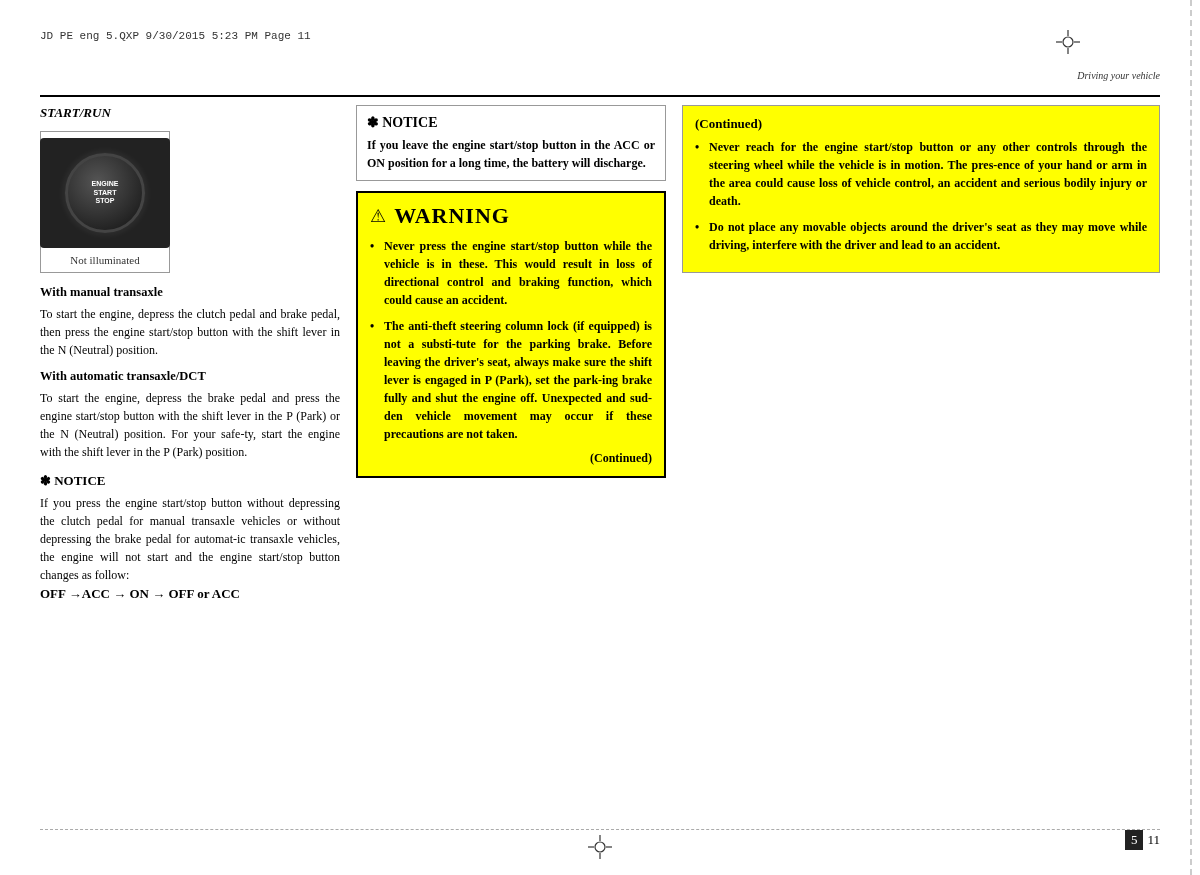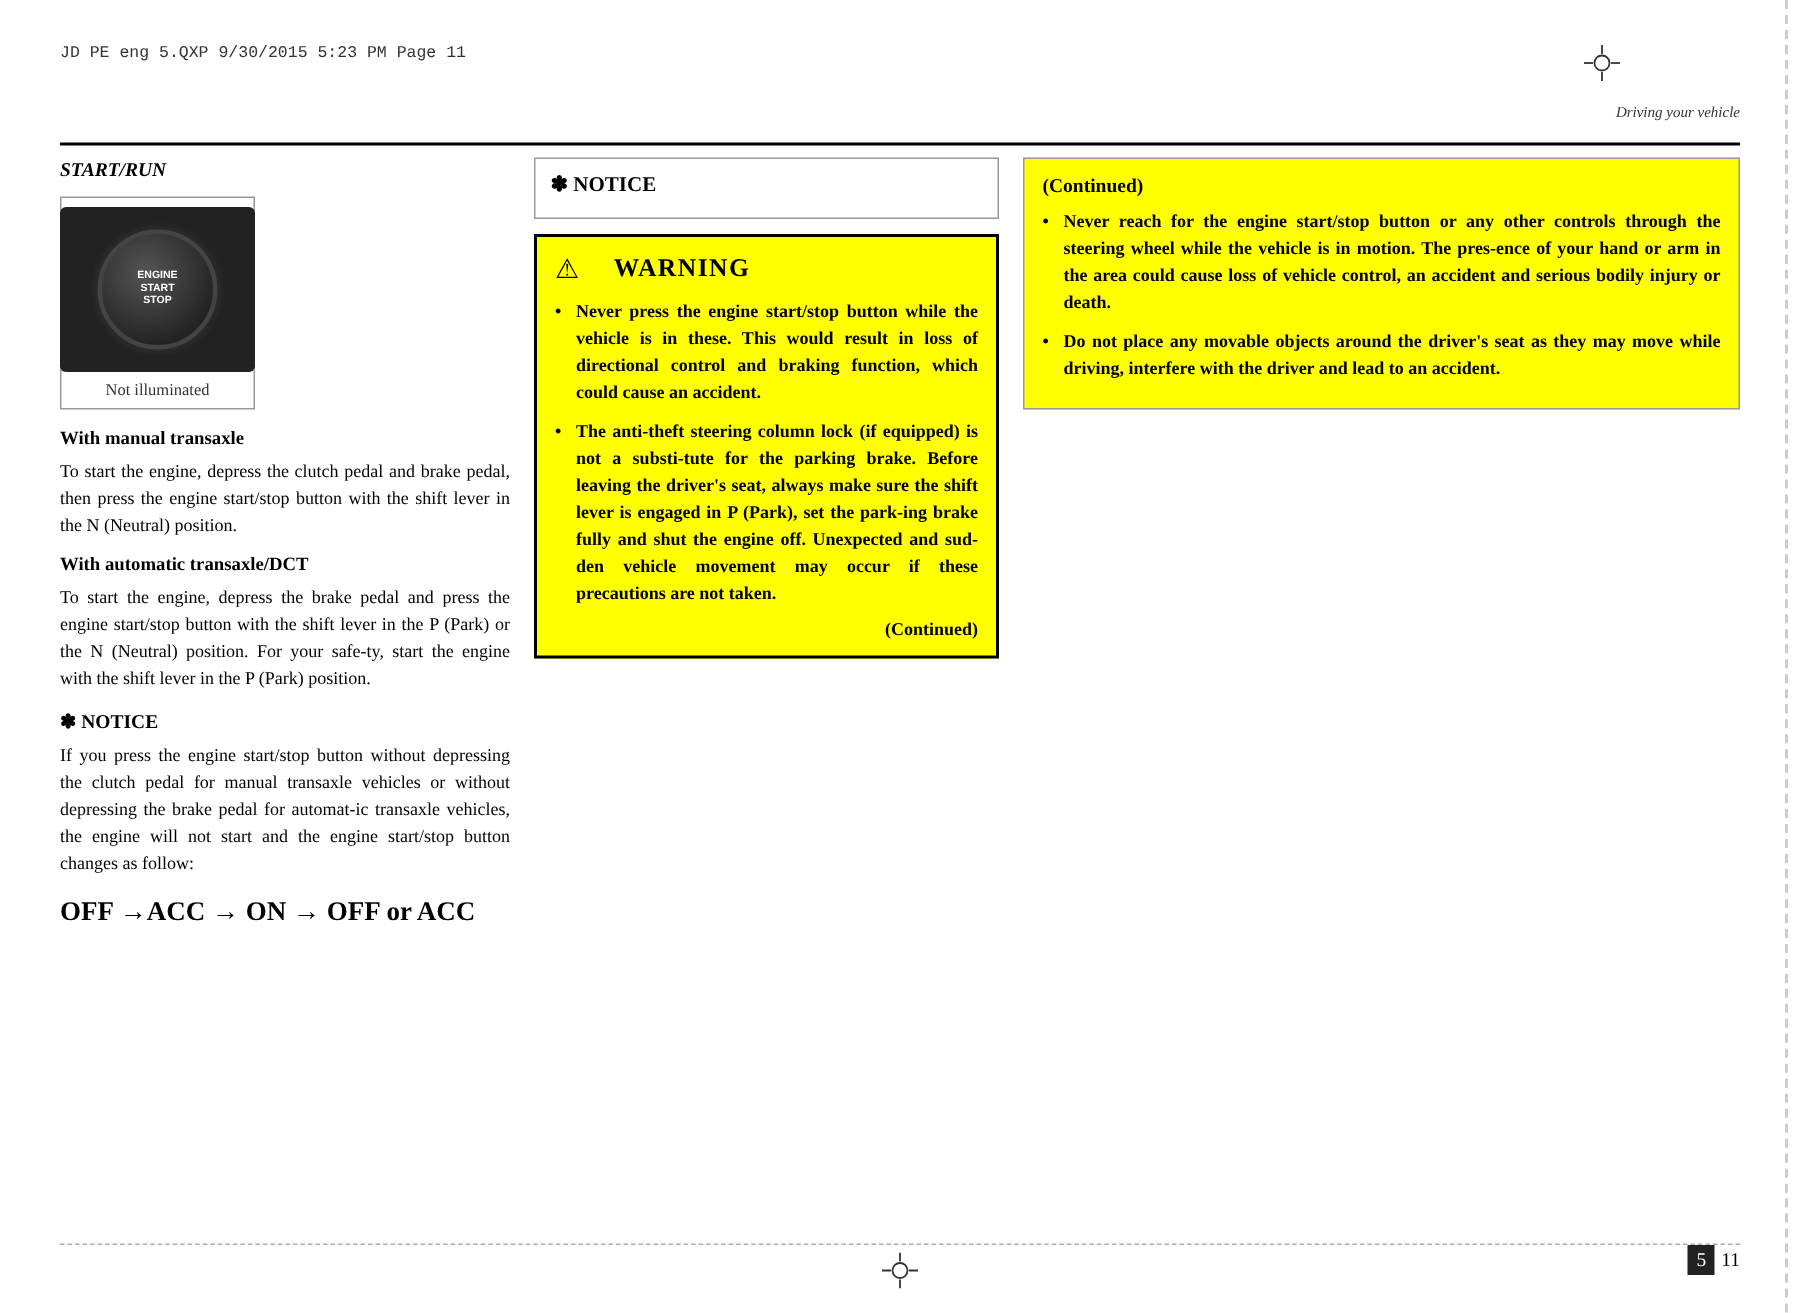--- a/index.html
+++ b/index.html
@@ -160,23 +160,23 @@
     }
     .notice-symbol {
       font-size: 13px;
     }
     .notice-text {
       font-size: 12px;
       line-height: 1.5;
       text-align: justify;
     }
     .notice-flow {
-      font-size: 18px;
-      font-weight: bold;
-      margin-top: 13px;
+      font-size: 13px;
+      font-weight: bold;
+      margin-top: 2px;
     }
 
     
     .mid-col {
       width: 310px;
       flex-shrink: 0;
     }
 
     .notice-box-top {
       border: 1px solid #999;
@@ -203,24 +203,23 @@
     .warning-title-row {
       display: flex;
       align-items: center;
       gap: 8px;
       margin-bottom: 8px;
     }
     .warning-triangle {
       font-size: 18px;
     }
     .warning-title {
-      font-size: 17px;
+      font-size: 22px;
       font-weight: bold;
       letter-spacing: 1px;
-      margin-left: 15px;
     }
     .warning-list {
       list-style: none;
       padding: 0;
     }
     .warning-list li {
       font-size: 12px;
       font-weight: bold;
       text-align: justify;
       line-height: 1.5;
@@ -366,20 +365,21 @@
     </div>
   </div>
 
   <div class="mid-col">
 
     <div class="notice-box-top">
       <div class="notice-box-title">
         <span>✽</span>
         <span>NOTICE</span>
       </div>
+      <p class="notice-box-body">If you leave the engine start/stop button in the ACC or ON position for a long time, the battery will discharge.</p>
     </div>
 
     <div class="warning-box">
       <div class="warning-title-row">
         <span class="warning-triangle">⚠</span>
         <span class="warning-title">WARNING</span>
       </div>
       <ul class="warning-list">
         <li>Never press the engine start/stop button while the vehicle is in these. This would result in loss of directional control and braking function, which could cause an accident.</li>
         <li>The anti-theft steering column lock (if equipped) is not a substi-tute for the parking brake. Before leaving the driver's seat, always make sure the shift lever is engaged in P (Park), set the park-ing brake fully and shut the engine off. Unexpected and sud-den vehicle movement may occur if these precautions are not taken.</li>

